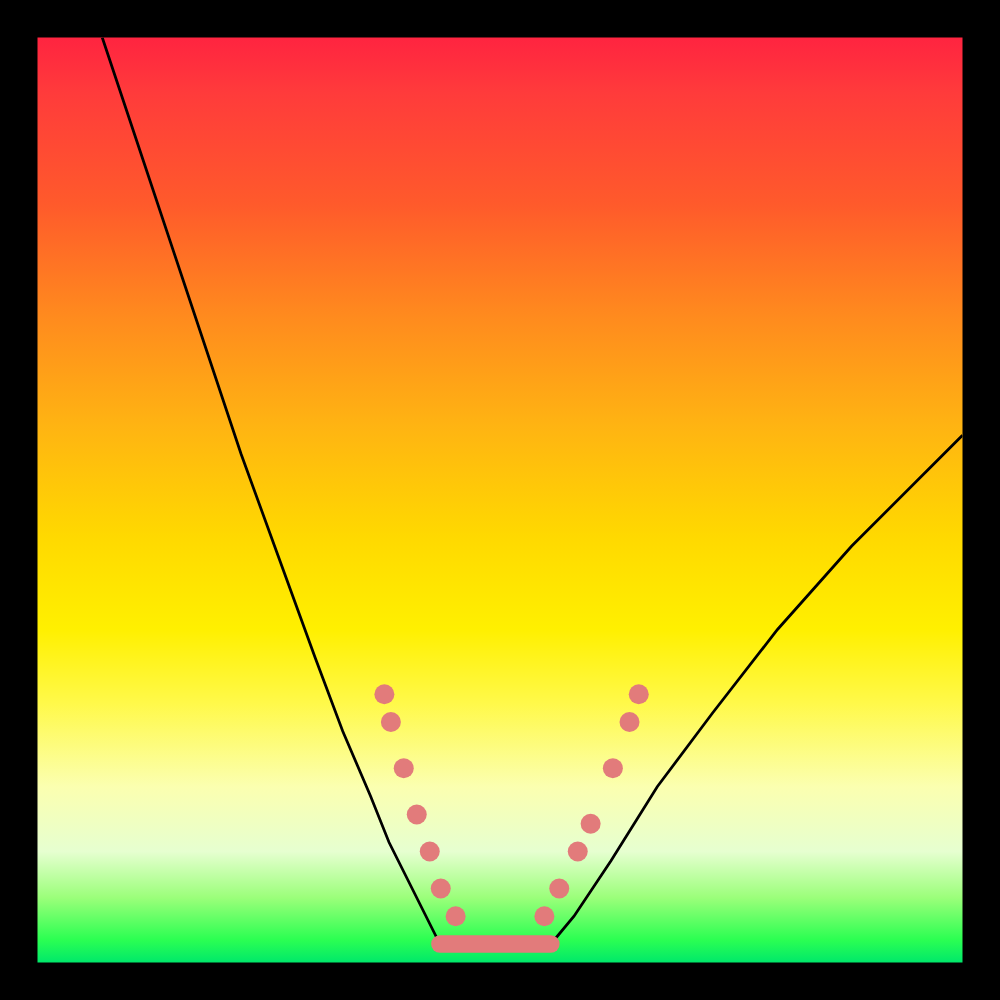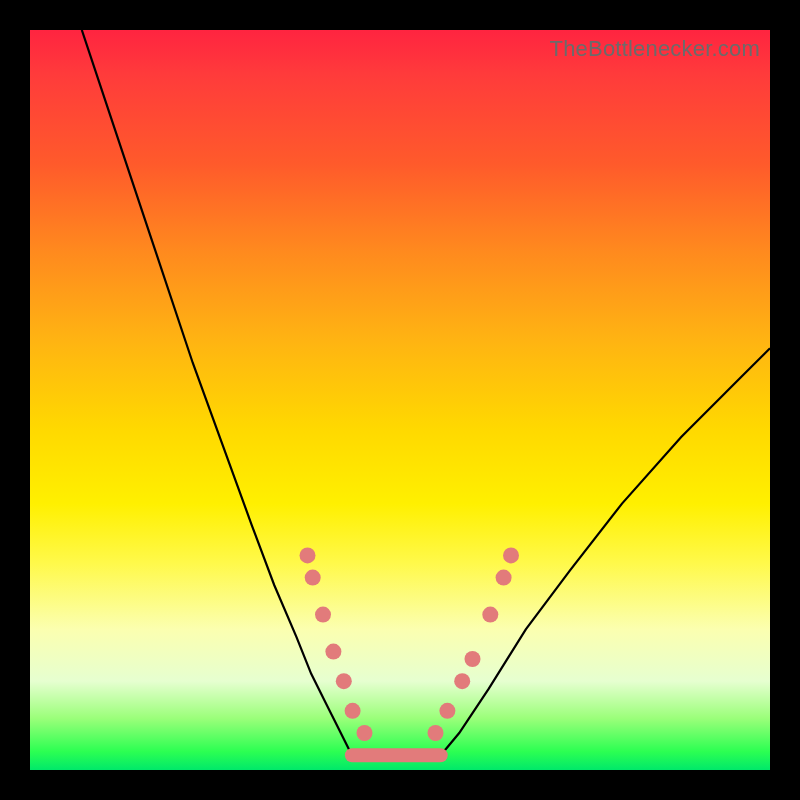--- a/index.html
+++ b/index.html
@@ -70,21 +70,20 @@
     stroke: #e27b7b;
     stroke-width: 14;
     stroke-linecap: round;
   }
 </style>
 </head>
 <body>
 
 <div class="outer">
   <div class="plot">
-    <div class="watermark">TheBottlenecker.com</div>
     <svg class="overlay" viewBox="0 0 740 740">
       <g>
         <path class="curve" d="M51.8 0.0 L81.4 88.8 L118.4 199.8 L162.8 333.0 L192.4 414.4 L222.0 495.8 L244.2 555.0 L266.4 606.8 L281.2 643.8 L296.0 673.4 L310.8 703.0 L321.9 725.2"></path>
         <path class="curve" d="M410.7 725.2 L429.2 703.0 L458.8 658.6 L495.8 599.4 L540.2 540.2 L592.0 473.6 L651.2 407.0 L710.4 347.8 L740.0 318.2"></path>
       </g>
       <path class="flat-segment" d="M321.9 725.2 L410.7 725.2"></path>
       <g id="beads-left">
           <circle class="bead" cx="277.5" cy="525.4" r="8"></circle>
           <circle class="bead" cx="282.7" cy="547.6" r="8"></circle>
           <circle class="bead" cx="293.0" cy="584.6" r="8"></circle>

